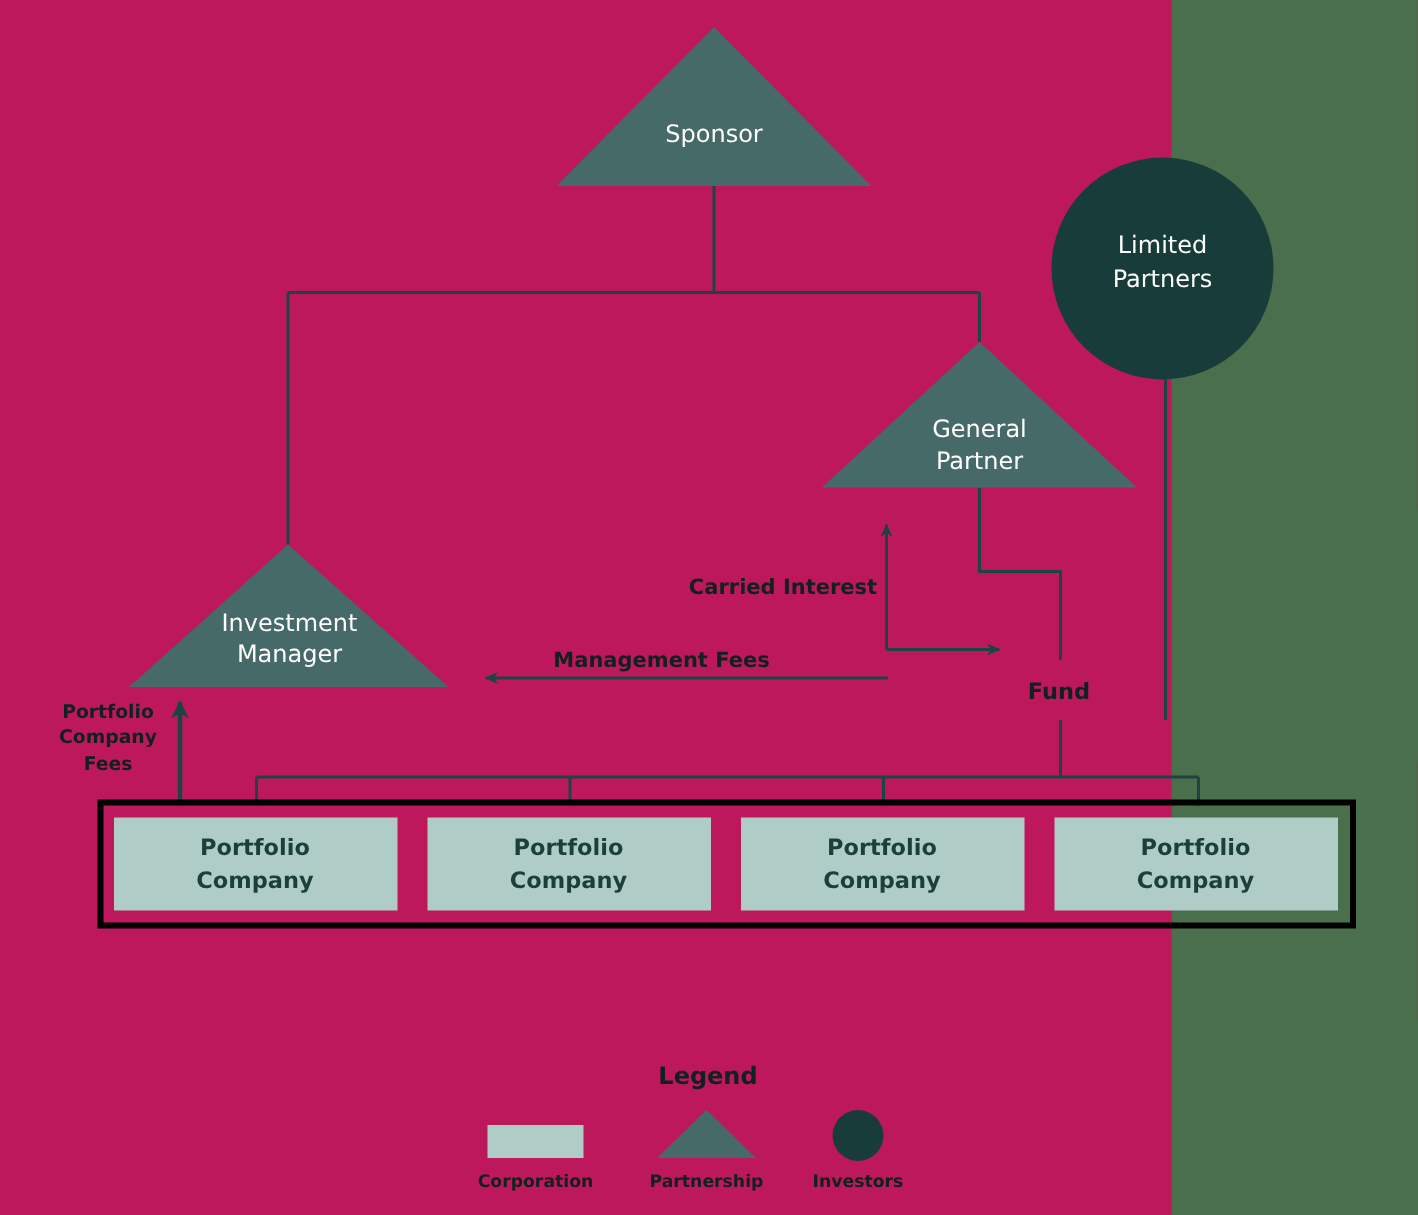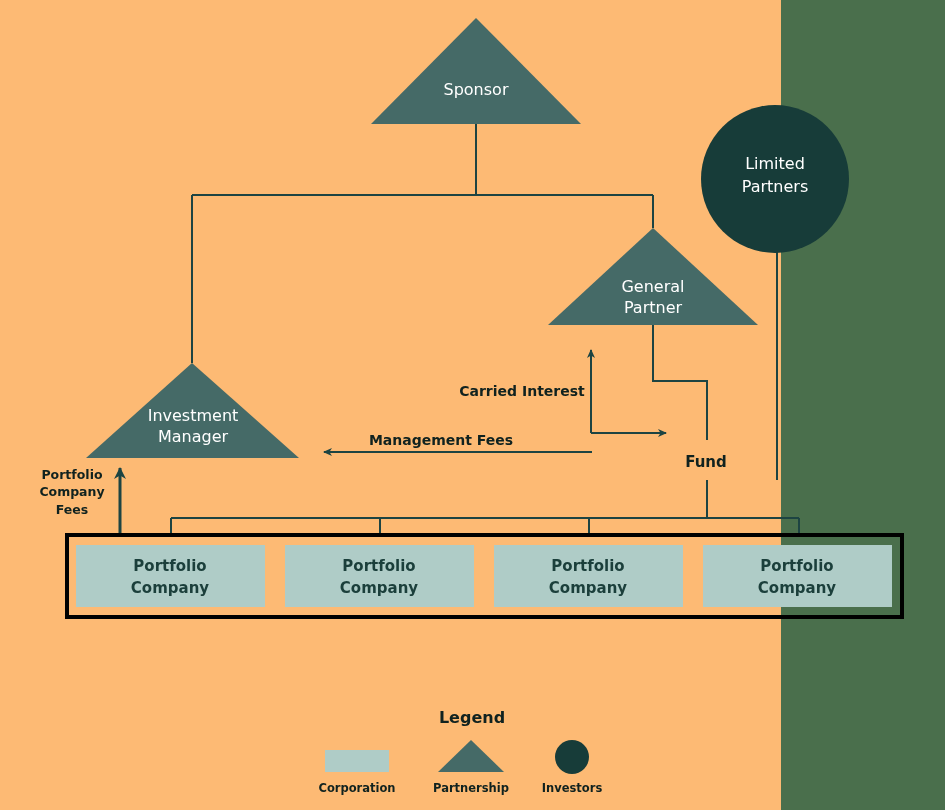--- a/index.html
+++ b/index.html
@@ -10,21 +10,21 @@
   body {
     width: 945px;
     height: 810px;
     overflow: hidden;
     font-family: "DejaVu Sans", "Liberation Sans", sans-serif;
   }
   #stage {
     position: relative;
     width: 781px;
     height: 810px;
-    background: #fdba74;
+    background: #be185d;
   }
   svg.canvas {
     position: absolute;
     left: 0;
     top: 0;
     width: 945px;
     height: 810px;
   }
   .node-label {
     fill: #ffffff;

